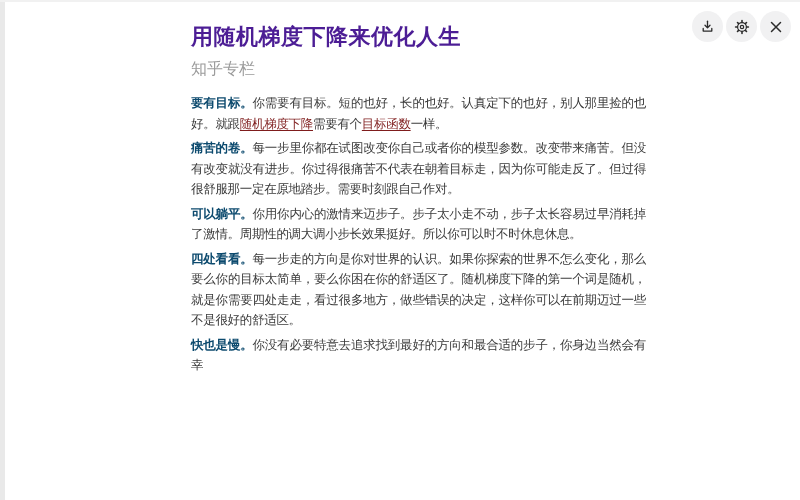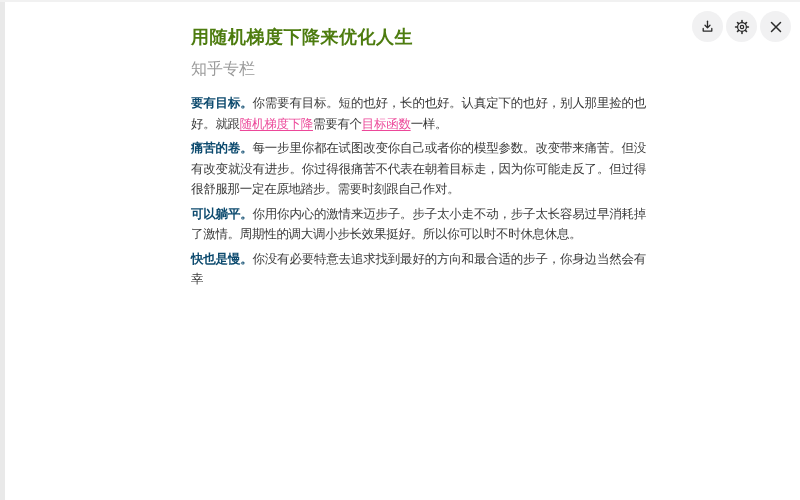--- a/index.html
+++ b/index.html
@@ -34,24 +34,24 @@
     padding: 0;
   }
   .ctrl-btn svg { display: block; }
   .article {
     position: absolute;
     left: 191px; top: 0;
     width: 455px;
   }
   .title {
     margin-top: 22px;
-    font-size: 18px;
+    font-size: 22px;
     line-height: 30px;
     font-weight: 700;
-    color: #4d7c0f;
+    color: #4c1d95;
     letter-spacing: 0.5px;
   }
   .subtitle {
     margin-top: 9px;
     font-size: 16px;
     line-height: 16px;
     color: #9b9b9b;
   }
   .body {
     margin-top: 16px;
@@ -62,21 +62,21 @@
     letter-spacing: -0.3px;
     color: #3a3a3a;
     margin-bottom: 4px;
     text-align: justify;
   }
   .para strong {
     font-weight: 700;
     color: #0c4a6e;
   }
   .para a.link {
-    color: #ec4899;
+    color: #7f1d1d;
     text-decoration: underline;
     text-underline-offset: 2px;
     cursor: pointer;
   }
 </style>
 </head>
 <body>
 
 <div class="edge-strip"></div>
 <div class="top-strip"></div>
@@ -109,15 +109,16 @@
   </button>
 </div>
 
 <div class="article">
   <h1 class="title">用随机梯度下降来优化人生</h1>
   <div class="subtitle">知乎专栏</div>
   <div class="body">
       <p class="para"><strong>要有目标。</strong><span>你需要有目标。短的也好，长的也好。认真定下的也好，别人那里捡的也好。就跟</span><a class="link" href="#">随机梯度下降</a><span>需要有个</span><a class="link" href="#">目标函数</a><span>一样。</span></p>
       <p class="para"><strong>痛苦的卷。</strong><span>每一步里你都在试图改变你自己或者你的模型参数。改变带来痛苦。但没有改变就没有进步。你过得很痛苦不代表在朝着目标走，因为你可能走反了。但过得很舒服那一定在原地踏步。需要时刻跟自己作对。</span></p>
       <p class="para"><strong>可以躺平。</strong><span>你用你内心的激情来迈步子。步子太小走不动，步子太长容易过早消耗掉了激情。周期性的调大调小步长效果挺好。所以你可以时不时休息休息。</span></p>
+      <p class="para"><strong>四处看看。</strong><span>每一步走的方向是你对世界的认识。如果你探索的世界不怎么变化，那么要么你的目标太简单，要么你困在你的舒适区了。随机梯度下降的第一个词是随机，就是你需要四处走走，看过很多地方，做些错误的决定，这样你可以在前期迈过一些不是很好的舒适区。</span></p>
       <p class="para"><strong>快也是慢。</strong><span>你没有必要特意去追求找到最好的方向和最合适的步子，你身边当然会有幸</span></p>
     </div>
 </div>
 
 </body></html>

